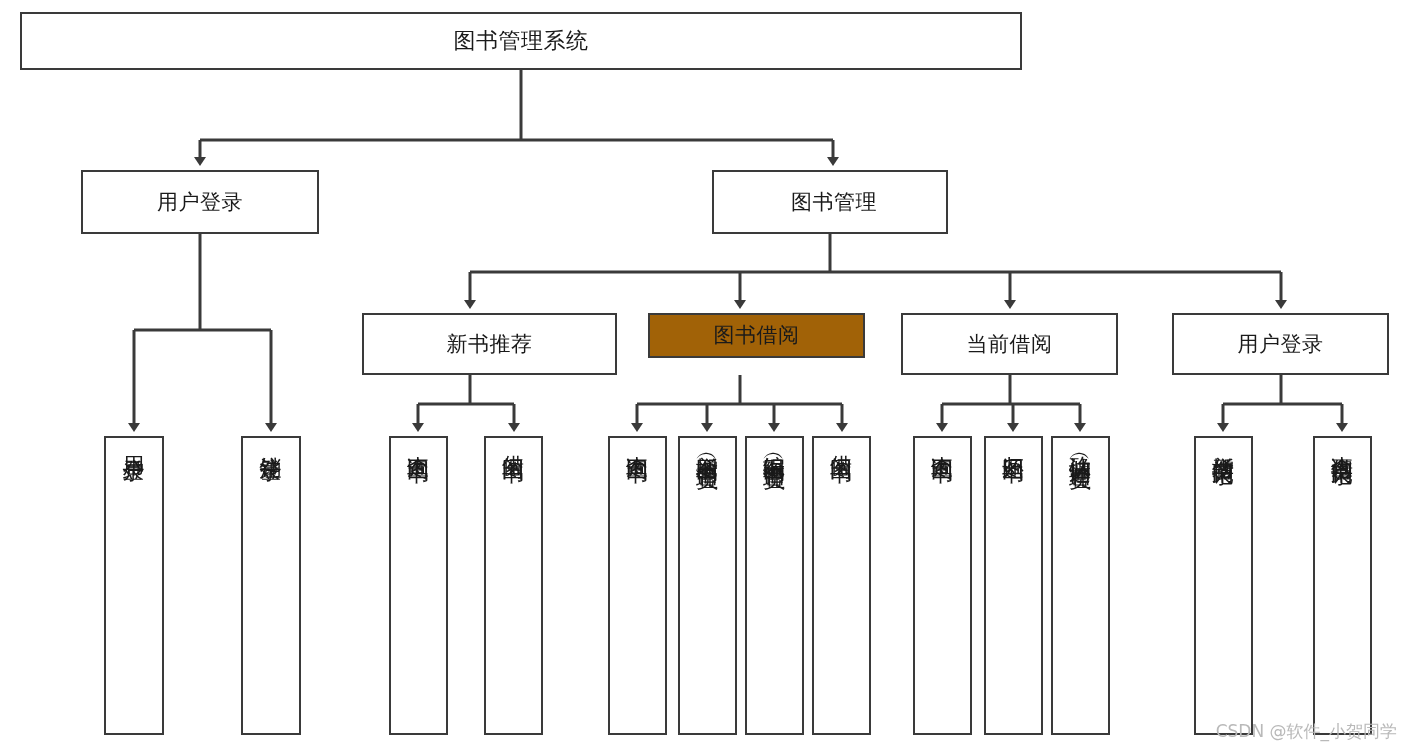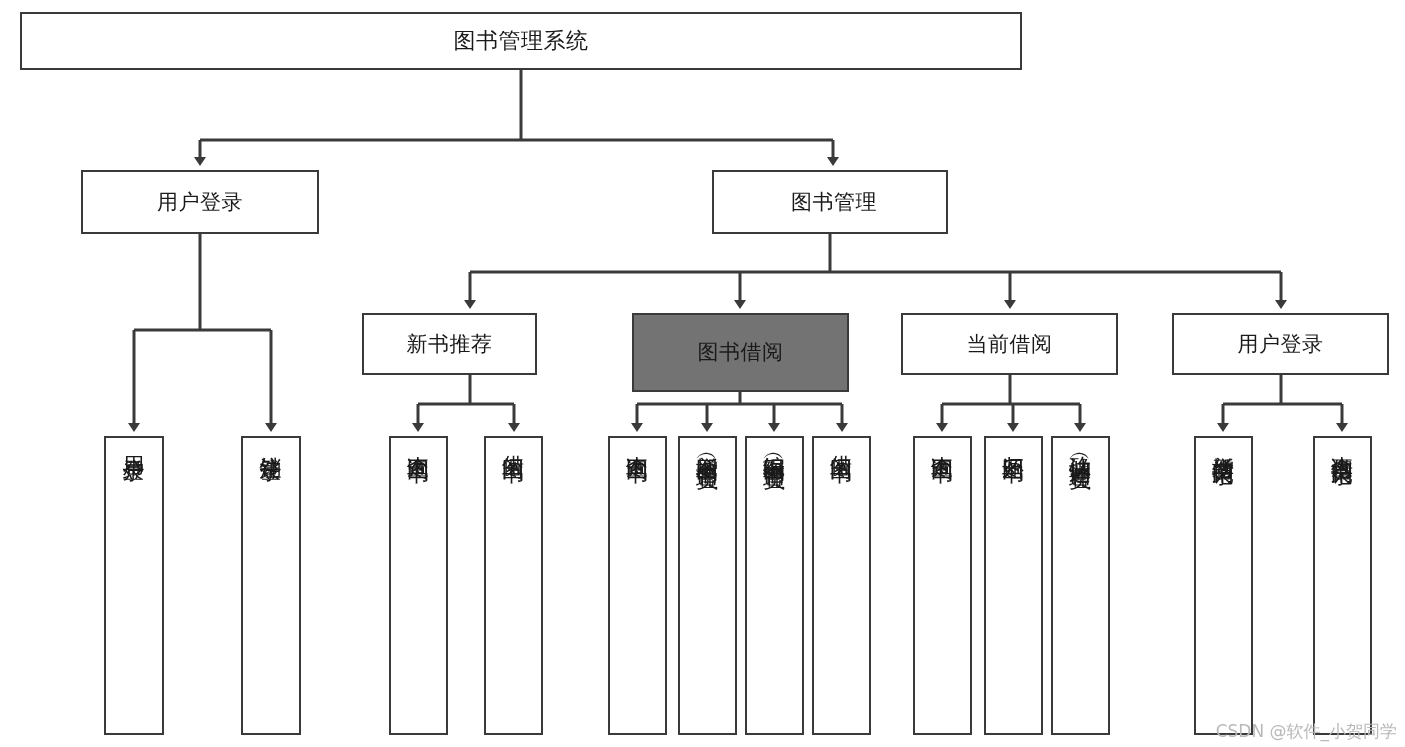--- a/index.html
+++ b/index.html
@@ -135,24 +135,24 @@
     <span class="lbl">图书管理系统</span>
   </div>
 
   <div class="node h" style="left: 81px; top: 170px; width: 238px; height: 64px; border-color: rgb(58, 58, 58); color: rgb(26, 26, 26); background: rgb(255, 255, 255);">
     <span class="lbl">用户登录</span>
   </div>
   <div class="node h" style="left: 712px; top: 170px; width: 236px; height: 64px; border-color: rgb(58, 58, 58); color: rgb(26, 26, 26); background: rgb(255, 255, 255); padding-left: 8px;">
     <span class="lbl">图书管理</span>
   </div>
 
-  <div class="node h" style="left: 362px; top: 313px; width: 175px; height: 62px; border-color: rgb(58, 58, 58); color: rgb(26, 26, 26); background: rgb(255, 255, 255);">
+  <div class="node h" style="left: 362px; top: 313px; width: 255px; height: 62px; border-color: rgb(58, 58, 58); color: rgb(26, 26, 26); background: rgb(255, 255, 255);">
     <span class="lbl">新书推荐</span>
   </div>
-  <div class="node h" style="left: 632px; top: 313px; width: 217px; height: 79px; border-color: rgb(58, 58, 58); color: rgb(26, 26, 26); background: #737373;">
+  <div class="node h" style="left: 648px; top: 313px; width: 217px; height: 45px; border-color: rgb(58, 58, 58); color: rgb(26, 26, 26); background: #a16207;">
     <span class="lbl">图书借阅</span>
   </div>
   <div class="node h" style="left: 901px; top: 313px; width: 217px; height: 62px; border-color: rgb(58, 58, 58); color: rgb(26, 26, 26); background: rgb(255, 255, 255);">
     <span class="lbl">当前借阅</span>
   </div>
   <div class="node h" style="left: 1172px; top: 313px; width: 217px; height: 62px; border-color: rgb(58, 58, 58); color: rgb(26, 26, 26); background: rgb(255, 255, 255);">
     <span class="lbl">用户登录</span>
   </div>
 
   <div class="node v" style="left: 104px; top: 436px; width: 60px; height: 299px; border-color: rgb(58, 58, 58); color: rgb(26, 26, 26); background: rgb(255, 255, 255);">

